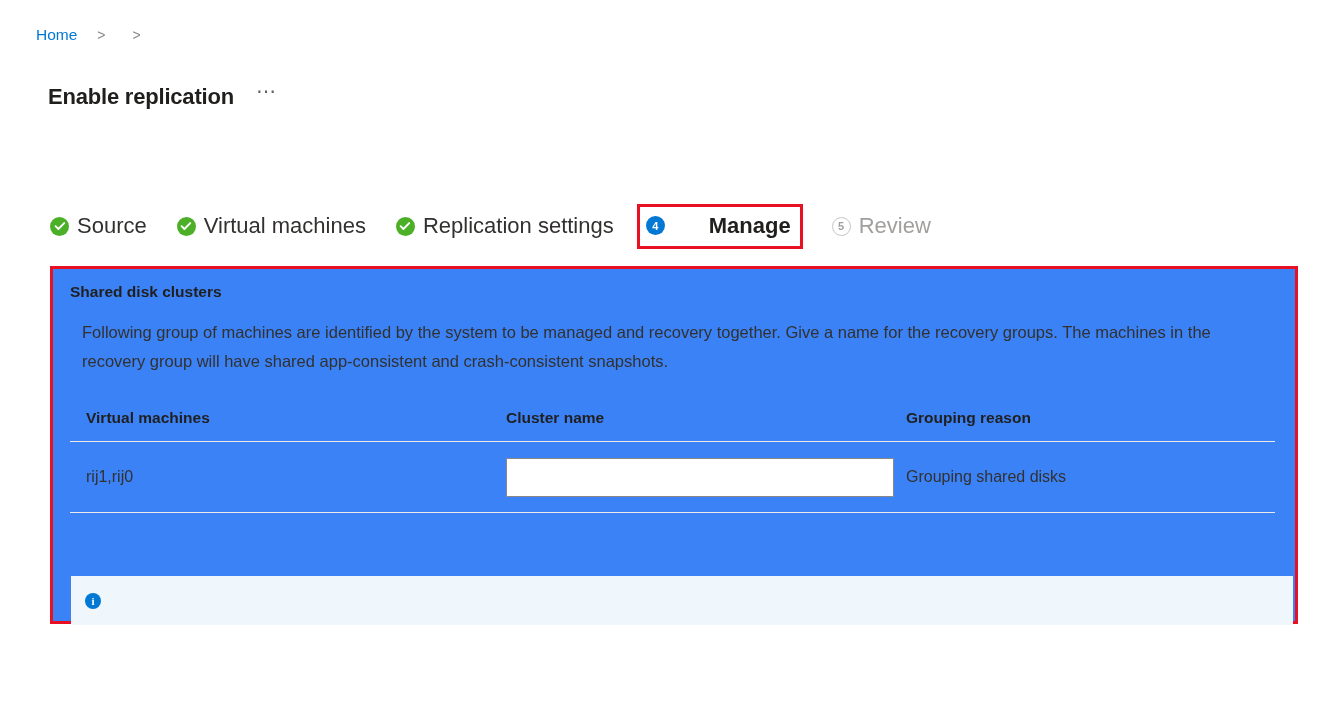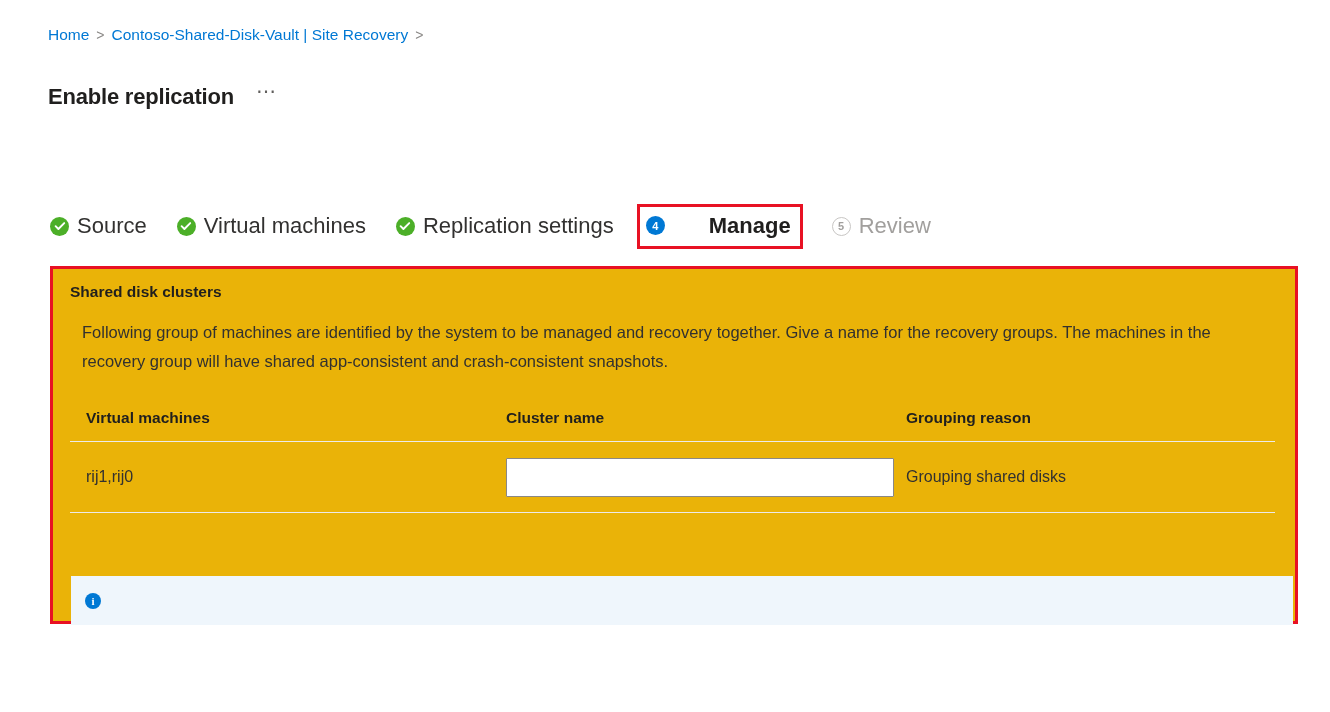--- a/index.html
+++ b/index.html
@@ -13,27 +13,28 @@
     background: #ffffff;
     font-family: "Liberation Sans", sans-serif;
     color: #323130;
     overflow: hidden;
     position: relative;
   }
 
   
   #breadcrumb {
     position: absolute;
-    left: 48px;
+    left: 36px;
     top: 25px;
     font-size: 15.5px;
     line-height: 20px;
     white-space: nowrap;
     display: flex;
     align-items: center;
+    gap: 13px;
   }
   #breadcrumb .crumb-link {
     color: #0078d4;
     text-decoration: none;
     cursor: pointer;
   }
   #breadcrumb .crumb-sep {
     color: #8a8886;
     margin: 0 7px;
     font-size: 14px;
@@ -128,21 +129,21 @@
 
   
   #panel {
     position: absolute;
     left: 50px;
     top: 266px;
     width: 1248px;
     height: 358px;
     border: 3px solid #e81123;
     box-sizing: border-box;
-    background: #eab308;
+    background: #3b82f6;
   }
   #panel-inner {
     padding: 12px 20px 0 17px;
   }
   #section-title {
     font-size: 15.5px;
     font-weight: 700;
     color: #201f1e;
     margin: 0 0 16px 0;
     line-height: 21px;
@@ -235,21 +236,20 @@
     text-decoration: underline;
     cursor: pointer;
   }
 </style>
 </head>
 <body>
 
 <div id="breadcrumb">
   <span class="crumb-link">Home</span>
   <span class="crumb-sep">&gt;</span>
-  <span class="crumb-link">Contoso-Shared-Disk-Vault | Site Recovery</span>
   <span class="crumb-sep">&gt;</span>
 </div>
 
 <div id="page-title-row">
   <h1 id="page-title">Enable replication</h1>
   <span id="page-more">⋯</span>
 </div>
 
 <div id="wizard">
 

